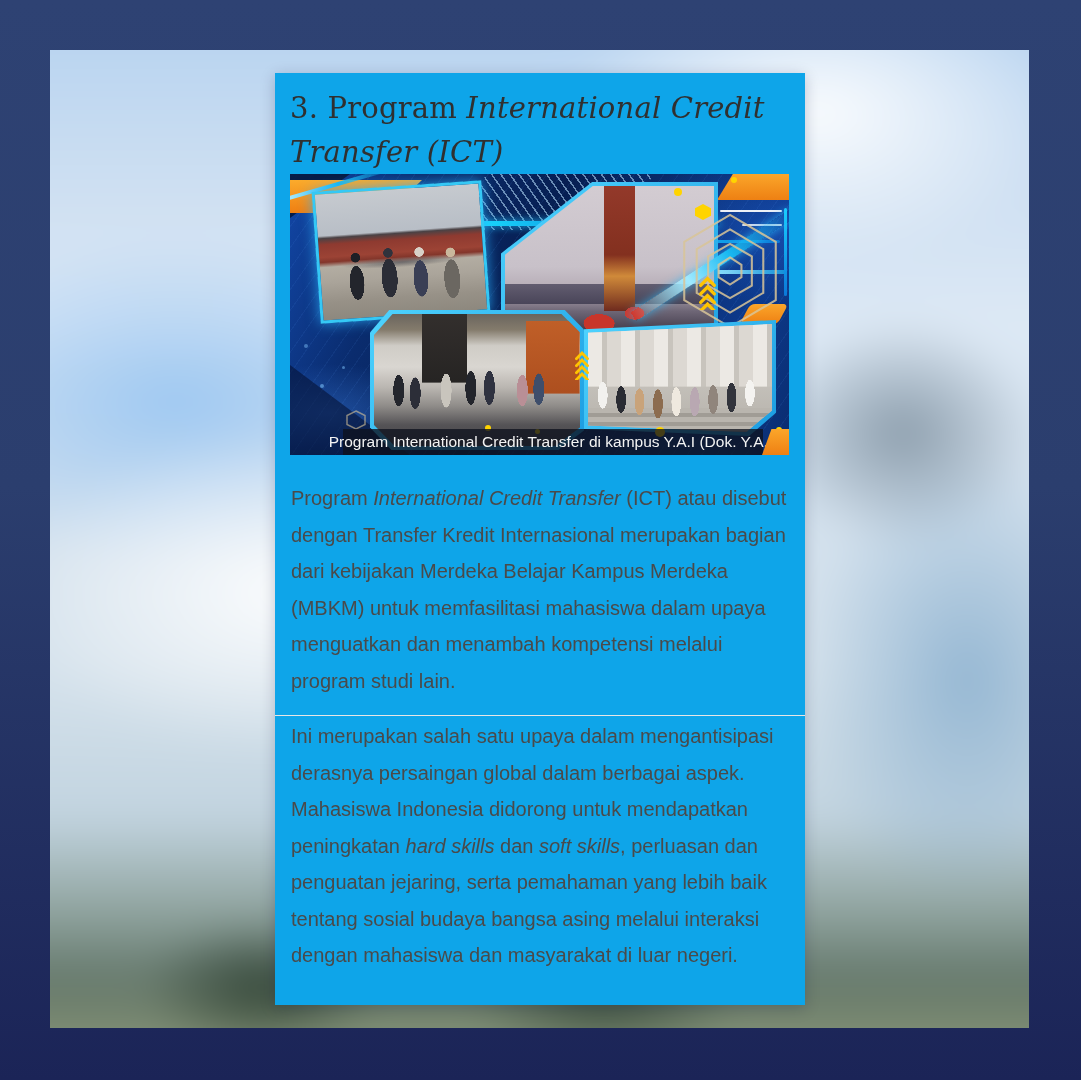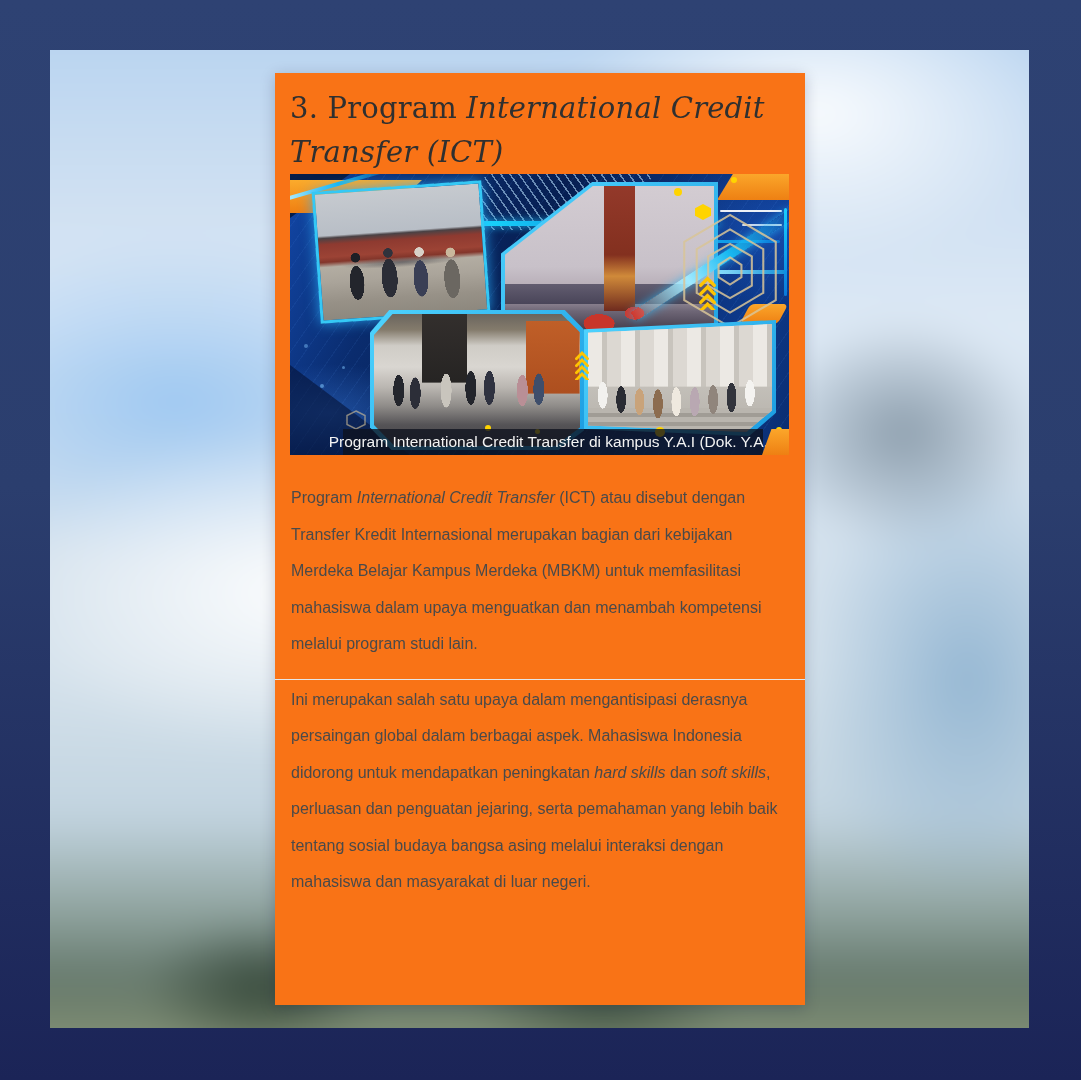--- a/index.html
+++ b/index.html
@@ -23,31 +23,31 @@
       radial-gradient(ellipse 18% 15% at 84% 40%, rgba(88,108,124,.6) 0%, rgba(88,108,124,0) 70%),
       radial-gradient(ellipse 22% 30% at 90% 63%, rgba(137,175,206,.85) 0%, rgba(137,175,206,0) 70%),
       radial-gradient(ellipse 16% 9% at 24% 92%, rgba(44,62,48,.85) 0%, rgba(44,62,48,0) 70%),
       radial-gradient(ellipse 18% 9% at 56% 93%, rgba(52,70,56,.8) 0%, rgba(52,70,56,0) 70%),
       radial-gradient(ellipse 30% 8% at 45% 84%, rgba(74,106,128,.7) 0%, rgba(74,106,128,0) 70%),
       linear-gradient(180deg,#b5d2f0 0%,#cfe0f2 18%,#dde9f5 30%,#d3e1ee 45%,#d5e2ec 62%,#c2d4e0 76%,#8fa39e 85%,#66796d 91%,#79886f 96%,#9aa88f 100%);
   }
   
   .card{
     position:absolute;left:275px;top:73px;width:530px;height:932px;
-    background:#f97316;box-shadow:0 3px 14px rgba(10,20,50,.22);
+    background:#0ea5e9;box-shadow:0 3px 14px rgba(10,20,50,.22);
   }
   .card h1{
     margin:13px 15px 0 15px;
     font-family:"DejaVu Serif","Liberation Serif",serif;
     font-weight:500;font-size:29px;line-height:44px;color:#303030;
     letter-spacing:.2px;
   }
   .card p{
     margin:25px 16px 0 16px;
-    font-size:16px;line-height:36.5px;color:#4a4a4a;
+    font-size:20px;line-height:36.5px;color:#4a4a4a;
   }
   .card p + hr{border:none;border-top:1px solid #e6e6e6;margin:16px 0 0 0;}
   .card p.second{margin-top:2px;}
   
   .collage{
     position:relative;margin:12px 15px 0 15px;width:499px;height:281px;
     overflow:hidden;
     background:
       radial-gradient(ellipse 30% 25% at 8% 85%, rgba(60,130,230,.4) 0%, rgba(60,130,230,0) 70%),
       radial-gradient(ellipse 40% 35% at 96% 20%, rgba(30,90,200,.5) 0%, rgba(30,90,200,0) 75%),

